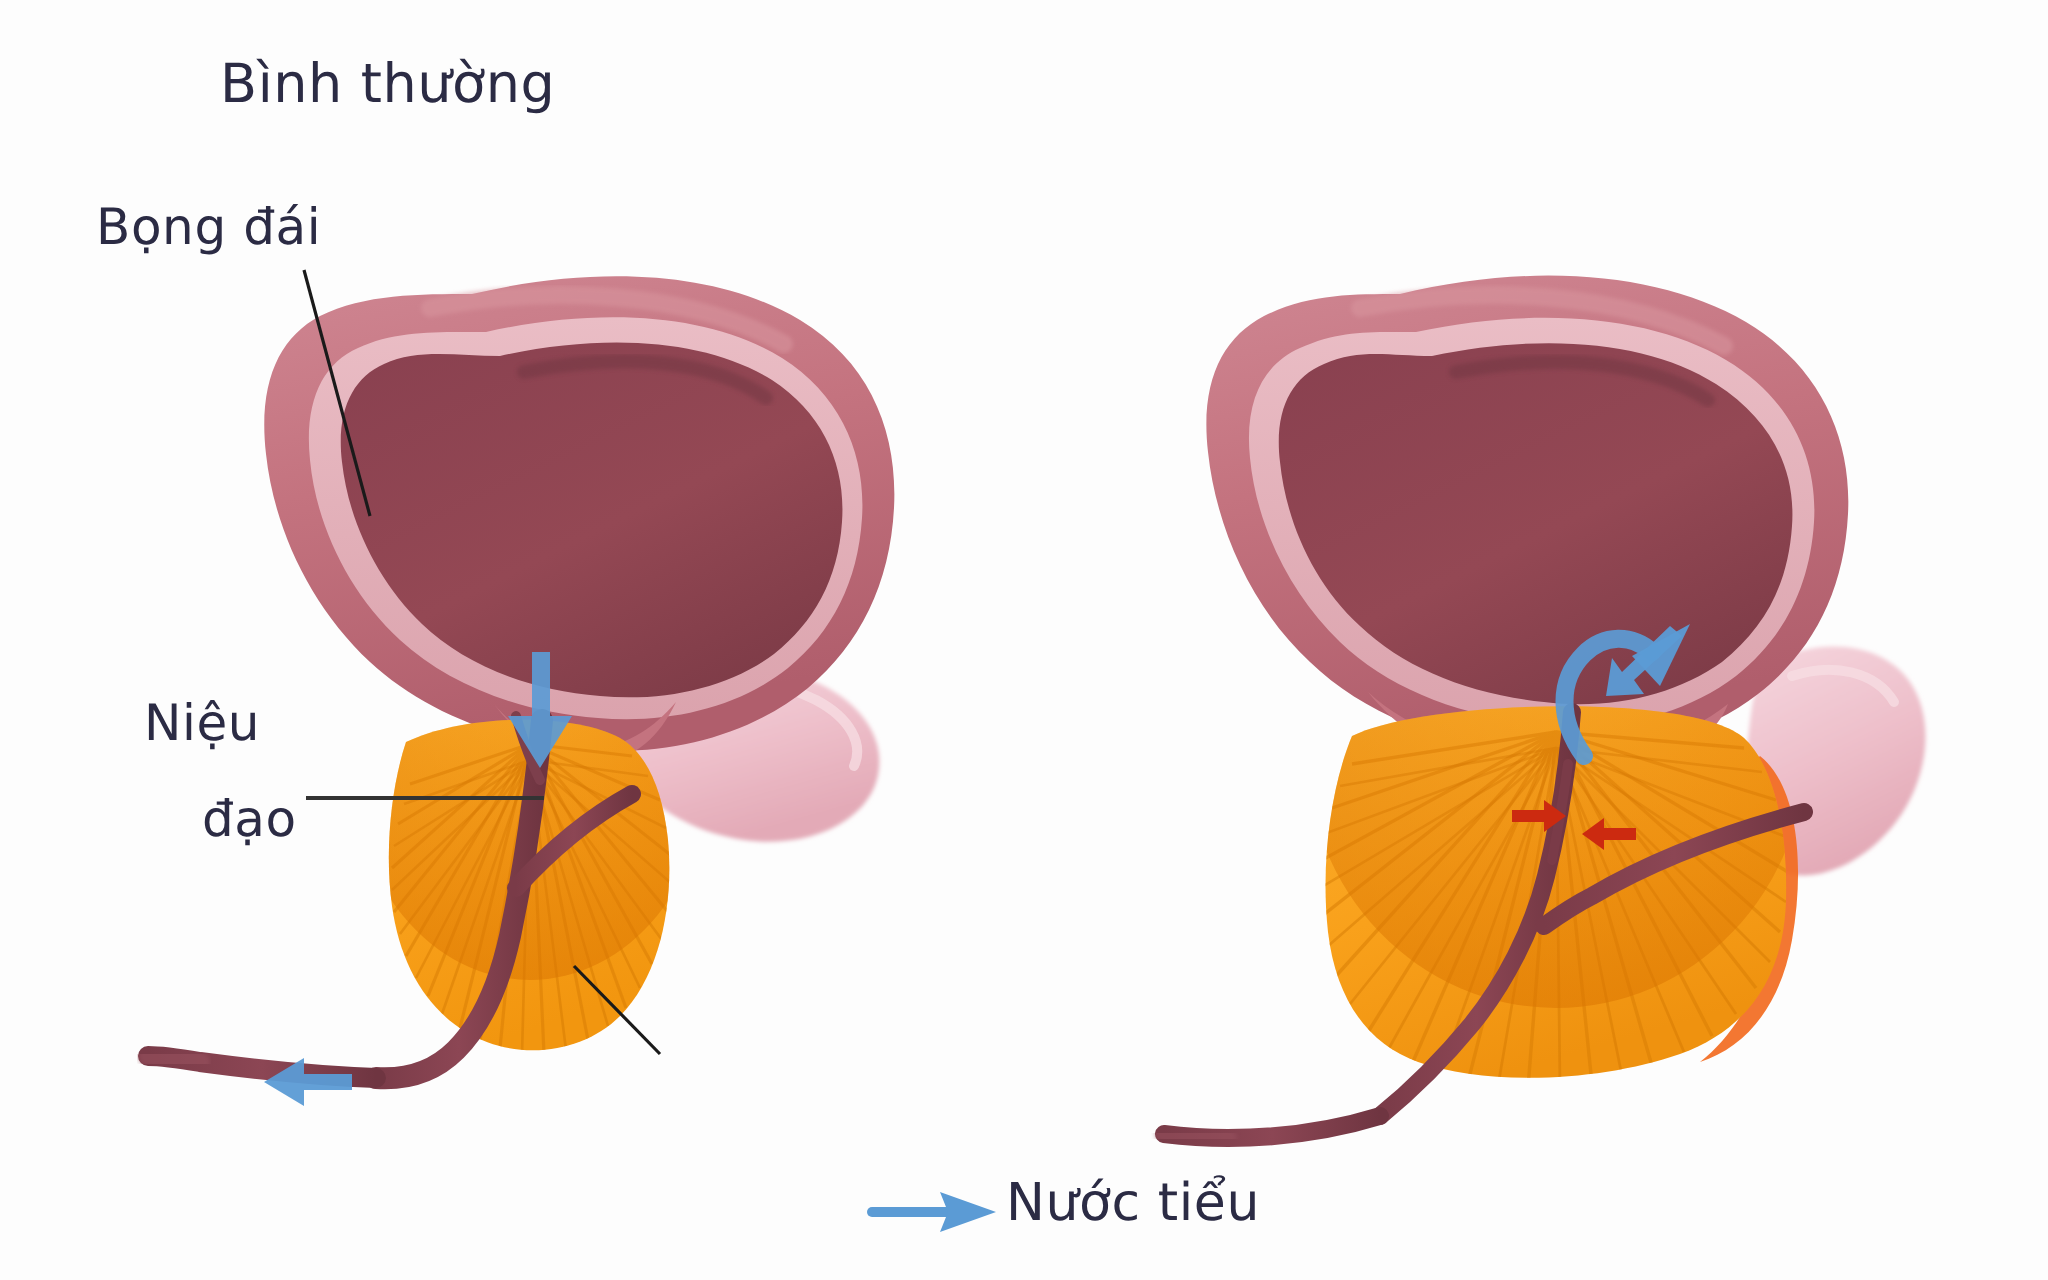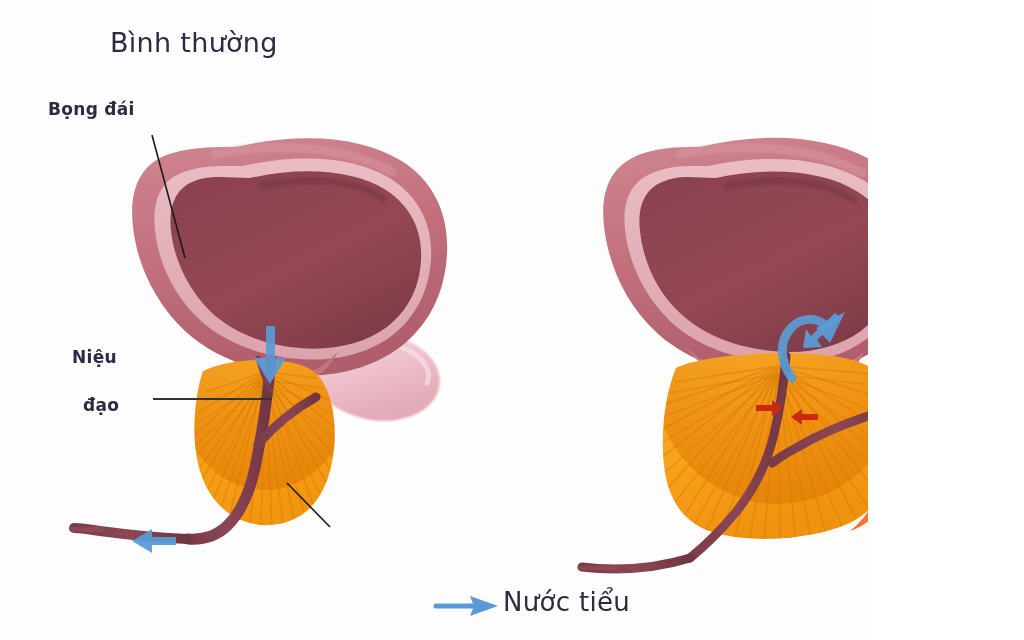--- a/index.html
+++ b/index.html
@@ -2,41 +2,41 @@
 <html><head>
 <meta charset="utf-8">
 <style>
   html, body {
     margin: 0;
     padding: 0;
     background: #ffffff;
   }
   #canvas {
     position: relative;
-    width: 868px;
+    width: 1024px;
     height: 640px;
     background: #fdfdfd;
     overflow: hidden;
     font-family: "DejaVu Sans", sans-serif;
   }
   .lbl {
     position: absolute;
     color: #2b2b44;
     font-family: "DejaVu Sans", sans-serif;
     white-space: pre;
     line-height: 1.12;
     letter-spacing: 0.3px;
   }
   .panel-title {
     font-size: 27px;
     font-weight: 400;
   }
   .anno {
-    font-size: 17px;
-    font-weight: 700;
+    font-size: 25px;
+    font-weight: 400;
   }
   .legend-text {
     font-size: 26px;
     font-weight: 400;
   }
   svg.layer {
     position: absolute;
     left: 0;
     top: 0;
     width: 1024px;
@@ -336,18 +336,18 @@
     </g>
   </svg>
 
   <div class="lbl panel-title" style="left:110px; top:28px;">Bình thường</div>
 
 
   <div class="lbl anno" style="left:48px; top:100px;">Bọng đái</div>
 
   <div class="lbl anno" style="left:72px; top:348px;">Niệu</div>
 
-  <div class="lbl anno" style="left:83px; top:396px;">đạo</div>
+  <div class="lbl anno" style="left:101px; top:396px;">đạo</div>
 
 
   <div class="lbl legend-text" style="left:503px; top:588px;">Nước tiểu</div>
 
 </div>
 
 </body></html>

